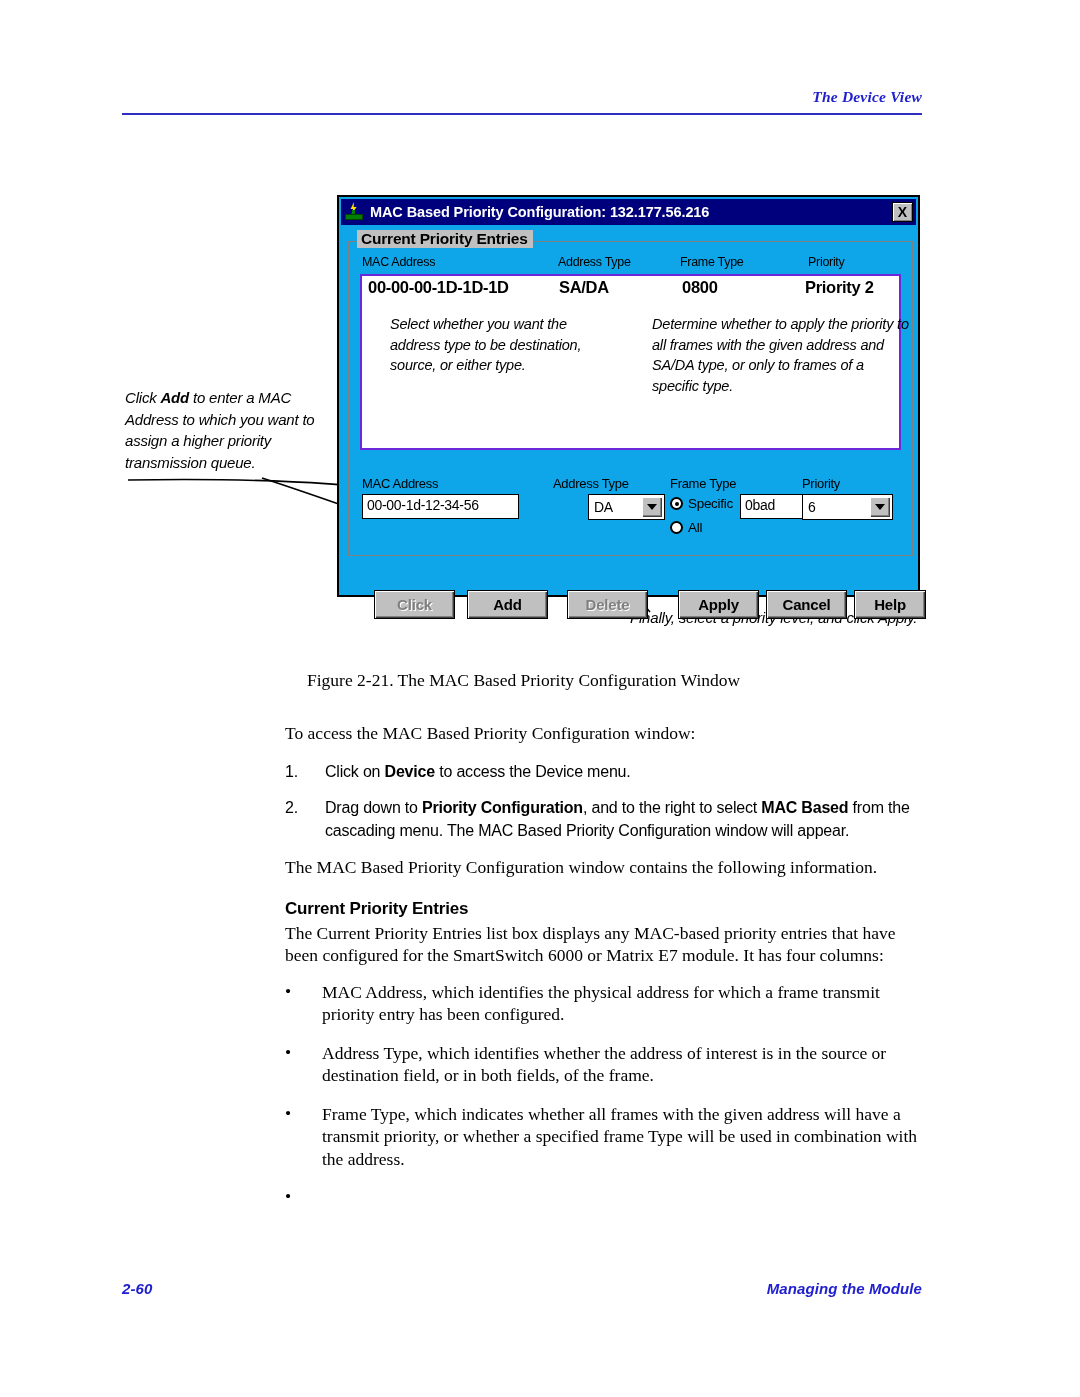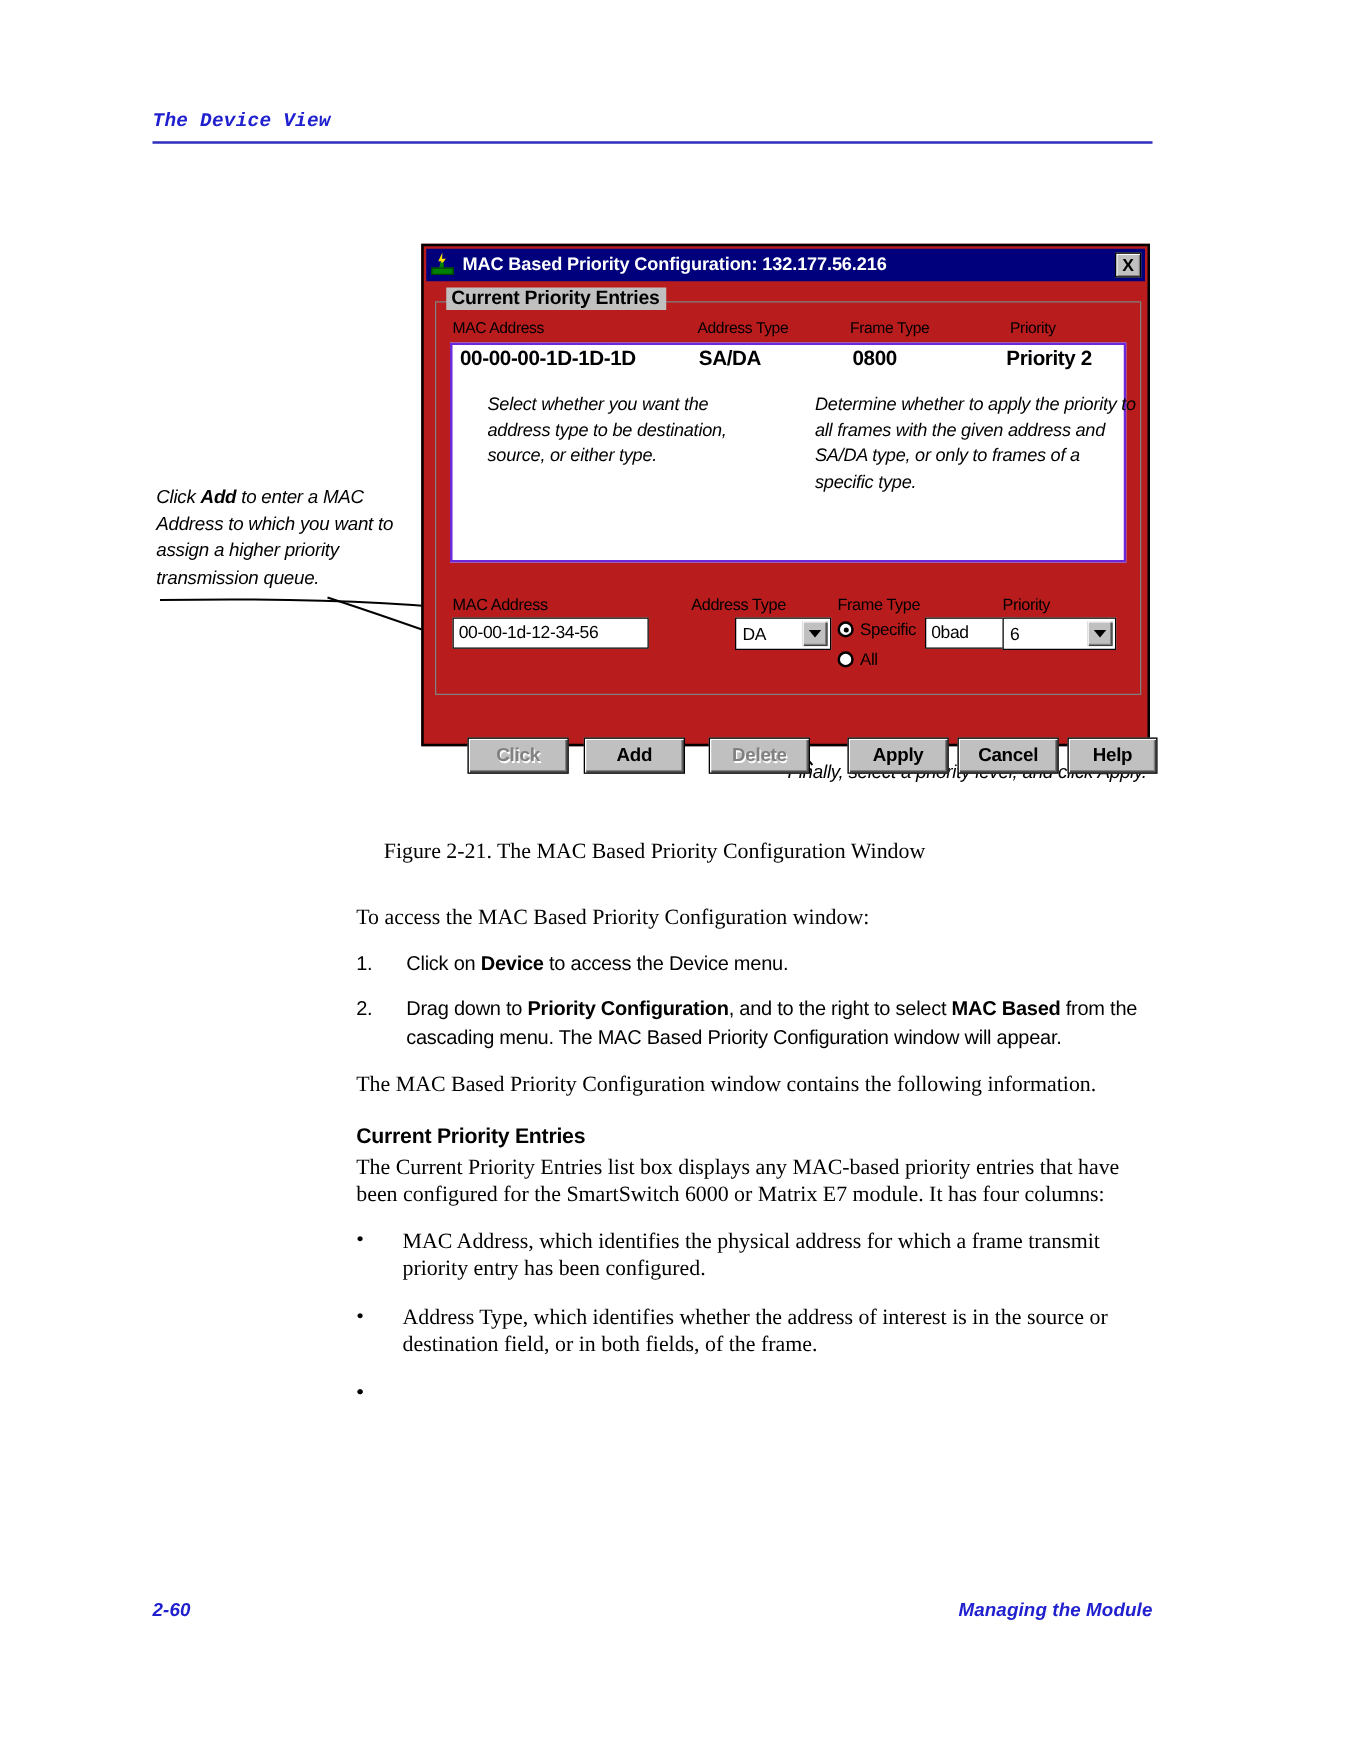--- a/index.html
+++ b/index.html
@@ -17,26 +17,27 @@
   }
 
   
   .page-header {
     position: absolute;
     left: 122px;
     top: 88px;
     width: 800px;
   }
   .page-header .hdr-text {
-    font-family: Liberation Mono, monospace;
+    font-family: Liberation Serif, serif;
     font-style: italic;
     font-weight: bold;
     font-size: 15.5px;
     color: #2020cf;
     letter-spacing: 0.2px;
+    text-align: right;
   }
   .page-header .hdr-rule {
     margin-top: 7px;
     border-bottom: 2px solid #2f2fbf;
     width: 800px;
   }
 
   
   .figure-area {
     position: absolute;
@@ -46,21 +47,21 @@
     height: 530px;
   }
 
   
   .dialog {
     position: absolute;
     left: 337px;
     top: 35px;
     width: 583px;
     height: 402px;
-    background: #b91c1c;
+    background: #0ea5e9;
     border: 2px solid #000;
     box-sizing: border-box;
   }
   .titlebar {
     position: absolute;
     left: 2px;
     top: 2px;
     right: 2px;
     height: 26px;
     background: #00007c;
@@ -607,21 +608,21 @@
   <p class="para tight">The Current Priority Entries list box displays any MAC-based priority entries that have been configured for the SmartSwitch 6000 or Matrix E7 module. It has four columns:</p>
 
   <div class="bullets">
     <div class="bullet">
       <span class="dot">•</span><span>MAC Address, which identifies the physical address for which a frame transmit priority entry has been configured.</span>
     </div>
     <div class="bullet">
       <span class="dot">•</span><span>Address Type, which identifies whether the address of interest is in the source or destination field, or in both fields, of the frame.</span>
     </div>
     <div class="bullet">
-      <span class="dot">•</span>
+      <span class="dot">•</span><span>Frame Type, which indicates whether all frames with the given address will have a transmit priority, or whether a specified frame Type will be used in combination with the address.</span>
     </div>
     <div class="bullet">
       <span class="dot">•</span>
     </div>
   </div>
 </div>
 
 <div class="page-footer">
   <span>2-60</span>
   <span>Managing the Module</span>

